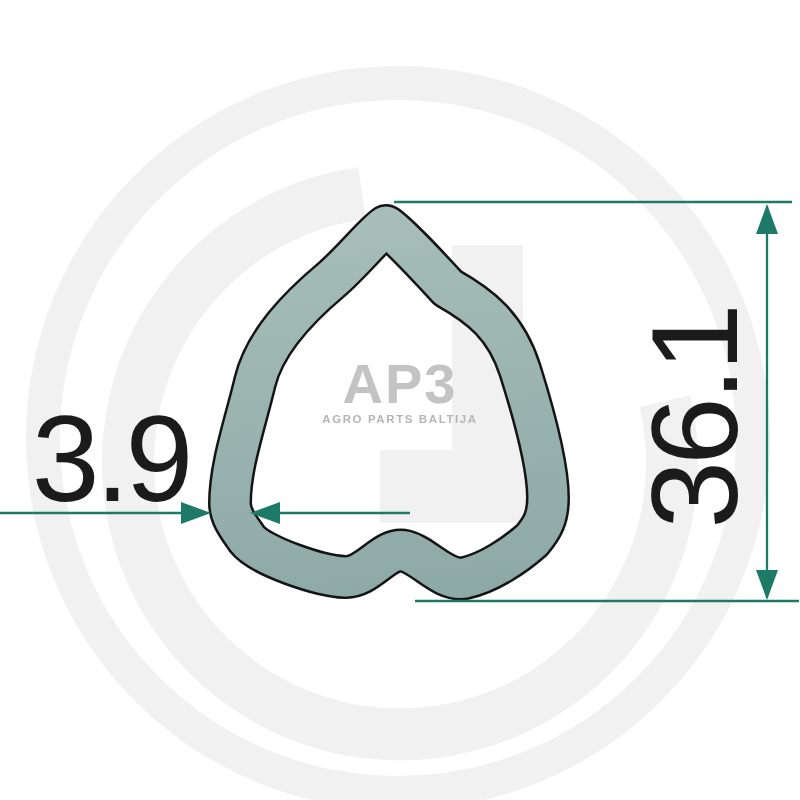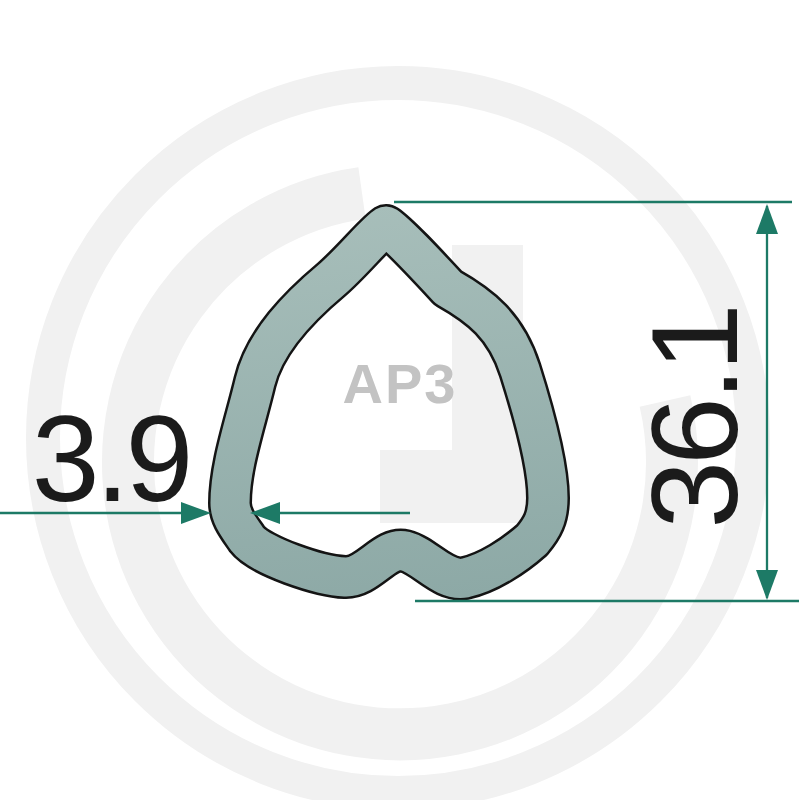--- a/index.html
+++ b/index.html
@@ -75,17 +75,18 @@
     </g>
     <g fill="#1d7a66">
       <path d="M211 513 L181 502 L181 524 Z"></path>
       <path d="M250 513 L280 502 L280 524 Z"></path>
       <path d="M767 204 L756 234 L778 234 Z"></path>
       <path d="M767 600 L756 570 L778 570 Z"></path>
     </g>
   </svg>
 
   <div class="logo">AP3</div>
+  <div class="logo-sub">AGRO PARTS BALTIJA</div>
 
   <div class="dim-label dim-h">3.9</div>
   <div class="dim-label dim-v">36.1</div>
 
 </div>
 
 </body></html>

